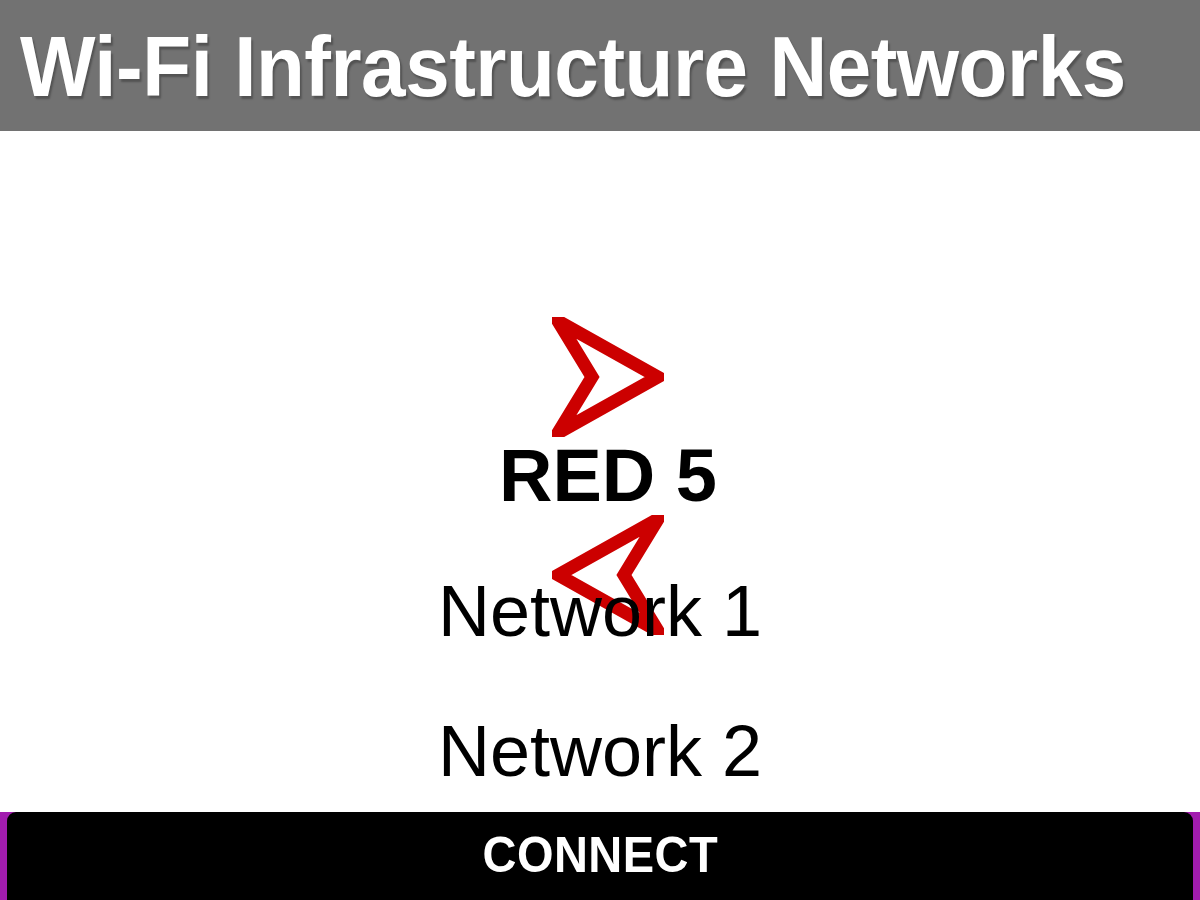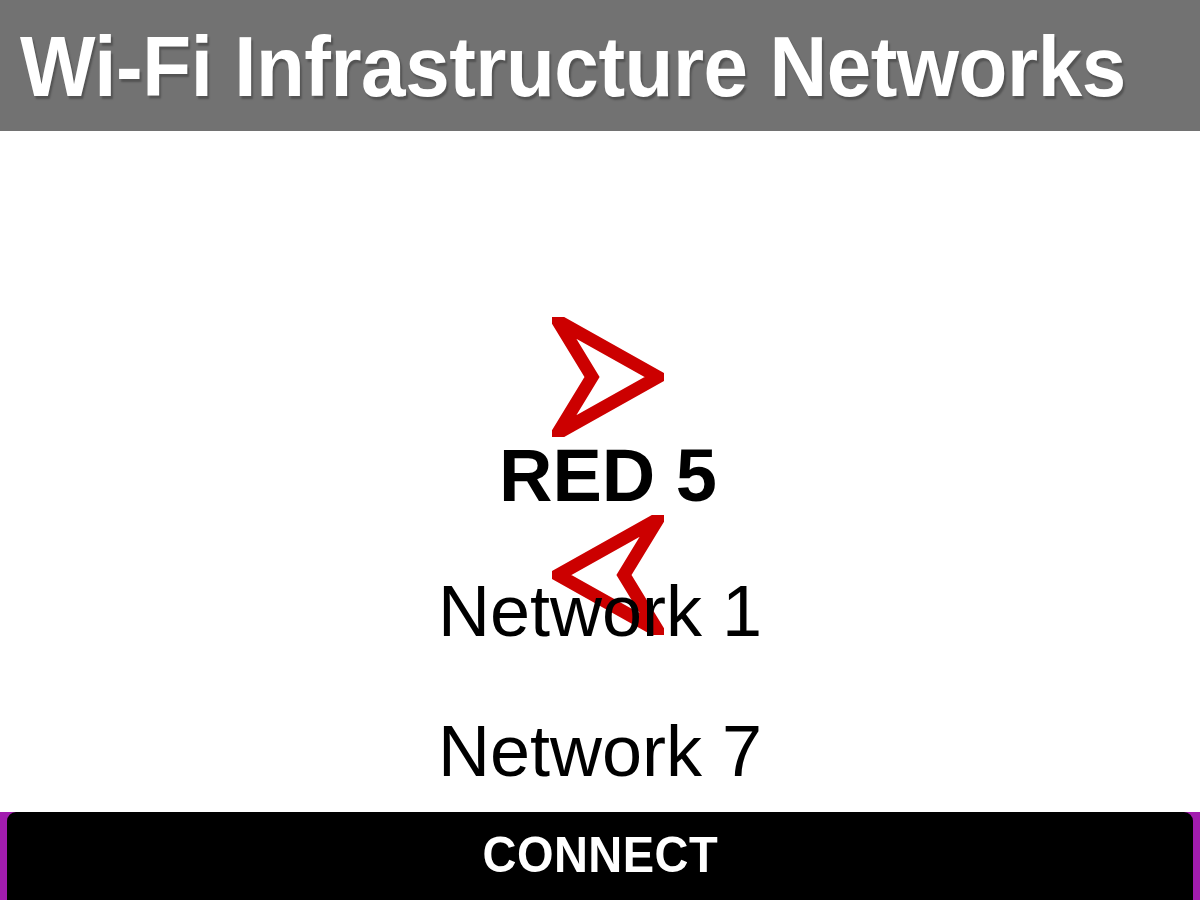--- a/index.html
+++ b/index.html
@@ -175,21 +175,21 @@
         </svg>
       </span>
 
     </div>
 
     <div class="network-row" id="network-row-0">
       <span>Network 1</span>
     </div>
 
     <div class="network-row" id="network-row-1">
-      <span>Network 7</span>
+      <span>Network 2</span>
     </div>
 
   </div>
 
   <div id="button-bar">
 
     <button class="bar-button">
       <span>CONNECT</span>
     </button>
 

